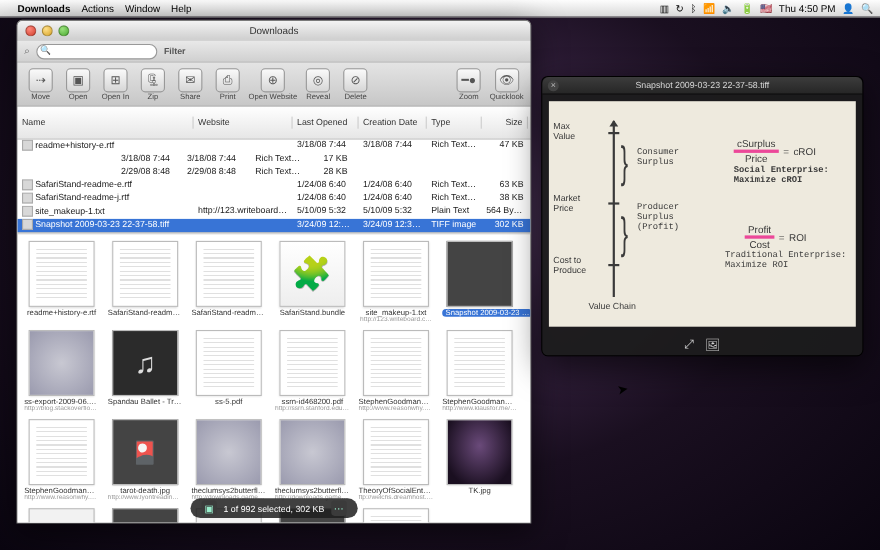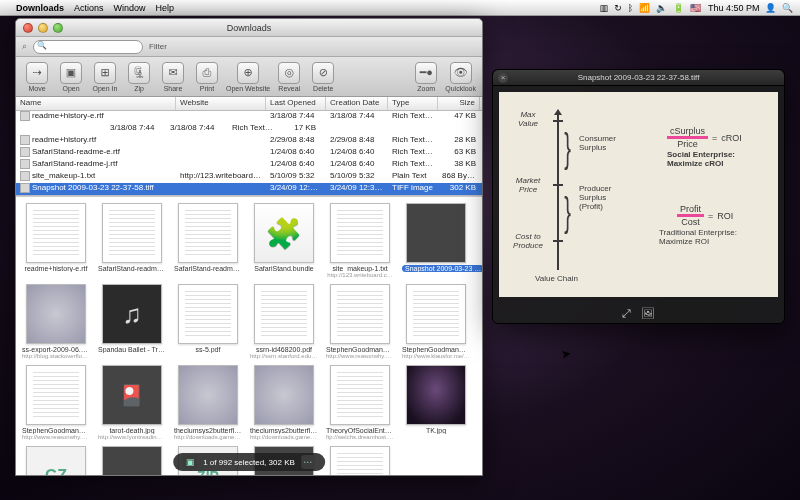--- a/index.html
+++ b/index.html
@@ -17,28 +17,28 @@
 .tlights { position: absolute; top: 4px; left: 7px; display: flex; gap: 5px; }
 .tlights div { width: 10px; height: 10px; border-radius: 50%; border: 1px solid rgba(0,0,0,.25); }
 .tlights .r { background: radial-gradient(circle at 35% 30%, #ff8a7d, #d1402e); }
 .tlights .y { background: radial-gradient(circle at 35% 30%, #ffe08a, #d7a429); }
 .tlights .g { background: radial-gradient(circle at 35% 30%, #9be27d, #4caa33); }
 .titlebar { height: 18px; text-align: center; font-size: 9px; line-height: 18px; color: #333; background: linear-gradient(#f3f3f3,#cfcfcf); border-radius: 5px 5px 0 0; border-bottom: 1px solid #aaa; }
 
 .filterrow { height: 20px; display: flex; align-items: center; gap: 6px; padding: 0 6px; background: linear-gradient(#e9e9e9,#d0d0d0); border-bottom: 1px solid #aaa; }
 .searchbox { background: #fff; border: 1px solid #999; border-radius: 9px; height: 14px; width: 110px; font-size: 8px; padding: 0 14px 0 16px; position: relative; }
 .searchbox::before { content: "\1F50D"; position: absolute; left: 3px; top: 0; font-size: 8px; color: #888; }
-.filterlabel { font-size: 8px; color: #555; }
+.filterlabel { font-size: 8px; color: #555; font-weight: bold; }
 
 .toolbar { height: 40px; background: linear-gradient(#e4e4e4,#c7c7c7); border-bottom: 1px solid #9a9a9a; display: flex; align-items: center; padding: 0 6px; gap: 4px; }
 .tbtn { display: flex; flex-direction: column; align-items: center; gap: 1px; font-size: 7px; color: #444; min-width: 30px; }
 .tbtn .ic { width: 22px; height: 22px; background: linear-gradient(#fafafa,#d6d6d6); border: 1px solid #999; border-radius: 4px; display: flex; align-items: center; justify-content: center; font-size: 11px; color: #555; }
 .toolbar .spacer { flex: 1; }
 
-.listhead { height: 14px; display: flex; font-size: 8px; background: linear-gradient(#fff,#e6e6e6); border-bottom: 1px solid #bbb; color: #333; }
+.listhead { height: 30px; display: flex; font-size: 8px; background: linear-gradient(#fff,#e6e6e6); border-bottom: 1px solid #bbb; color: #333; align-items: center; }
 .listhead div { border-right: 1px solid #ccc; padding: 1px 4px; overflow: hidden; white-space: nowrap; }
 .col-name { width: 160px; } .col-web { width: 90px; } .col-open { width: 60px; } .col-date { width: 62px; } .col-type { width: 50px; } .col-size { width: 42px; text-align: right; }
 
 .listbody { background: #fff; border-bottom: 1px solid #bbb; }
 .listrow { height: 12px; display: flex; font-size: 8px; color: #222; }
 .listrow div { padding: 0 4px; overflow: hidden; white-space: nowrap; text-overflow: ellipsis; }
 .listrow.sel { background: #3874d6; color: #fff; }
 .listrow .icon { width: 10px; height: 10px; display: inline-block; margin-right: 2px; background: #d8d8d8; border: 1px solid #aaa; vertical-align: middle; }
 
 .iconview { flex: 1; background: #fff; border-top: 1px solid #ccc; overflow: hidden; padding: 6px 6px; display: flex; flex-wrap: wrap; align-content: flex-start; gap: 6px 8px; position: relative; }
@@ -63,23 +63,23 @@
 .ql { position: absolute; top: 69px; left: 492px; width: 293px; height: 255px; background: rgba(28,28,28,.92); border: 1px solid #000; border-radius: 6px; box-shadow: 0 10px 30px rgba(0,0,0,.6); display: flex; flex-direction: column; }
 .ql .head { height: 16px; font-size: 8px; color: #d8d8d8; text-align: center; line-height: 16px; border-bottom: 1px solid #000; background: linear-gradient(#3c3c3c,#262626); border-radius: 6px 6px 0 0; position: relative; }
 .ql .close { position: absolute; left: 5px; top: 3px; width: 10px; height: 10px; border-radius: 50%; background: #444; color: #bbb; font-size: 8px; line-height: 10px; text-align: center; }
 .ql .body { flex: 1; margin: 6px; background: #eeeade; display: flex; align-items: center; justify-content: center; }
 .ql .foot { height: 20px; display: flex; align-items: center; justify-content: center; gap: 10px; color: #ccc; font-size: 11px; }
 
 
 .diag { width: 100%; height: 100%; position: relative; font-family: Georgia, serif; color: #3a3a3a; font-size: 8px; }
 .diag .axis { position: absolute; left: 58px; top: 18px; width: 2px; height: 160px; background: #3a3a3a; }
 .diag .axis::before { content: ""; position: absolute; top: -5px; left: -3px; border: 4px solid transparent; border-bottom: 6px solid #3a3a3a; }
-.diag .lab { position: absolute; text-align: center; width: 50px; font-style: italic; }
+.diag .lab { position: absolute; text-align: left; width: 50px; }
 .diag .brace { position: absolute; font-size: 40px; line-height: 40px; color: #3a3a3a; transform: scaleX(.5); }
-.diag .rt { position: absolute; font-size: 8px; }
+.diag .rt { position: absolute; font-size: 8px; font-family: Liberation Mono, monospace; }
 .diag .frac { display: inline-block; text-align: center; vertical-align: middle; }
 .diag .frac .n { border-bottom: 3px solid #ec4899; padding: 0 3px; }
 .diag .eq { position: absolute; display: flex; align-items: center; gap: 4px; font-size: 9px; }
 .diag .bold { font-weight: bold; }
 
 .cursor { position: absolute; left: 561px; top: 347px; font-size: 12px; color: #000; transform: rotate(-10deg); }
 </style>
 </head>
 <body>
 
@@ -185,21 +185,20 @@
         <div class="col-size">47 KB</div>
       </div>
       <div class="listrow">
         <div class="col-web"></div>
         <div class="col-open">3/18/08 7:44</div>
         <div class="col-date">3/18/08 7:44</div>
         <div class="col-type">Rich Text …</div>
         <div class="col-size">17 KB</div>
       </div>
       <div class="listrow">
-        <div class="col-name"><span class="icon"></span>readme+history.rtf</div>
         <div class="col-web"></div>
         <div class="col-open">2/29/08 8:48</div>
         <div class="col-date">2/29/08 8:48</div>
         <div class="col-type">Rich Text …</div>
         <div class="col-size">28 KB</div>
       </div>
       <div class="listrow">
         <div class="col-name"><span class="icon"></span>SafariStand-readme-e.rtf</div>
         <div class="col-web"></div>
         <div class="col-open">1/24/08 6:40</div>
@@ -214,21 +213,21 @@
         <div class="col-date">1/24/08 6:40</div>
         <div class="col-type">Rich Text …</div>
         <div class="col-size">38 KB</div>
       </div>
       <div class="listrow">
         <div class="col-name"><span class="icon"></span>site_makeup-1.txt</div>
         <div class="col-web">http://123.writeboard.com/…</div>
         <div class="col-open">5/10/09 5:32</div>
         <div class="col-date">5/10/09 5:32</div>
         <div class="col-type">Plain Text</div>
-        <div class="col-size">868 Bytes</div>
+        <div class="col-size">564 Bytes</div>
       </div>
       <div class="listrow sel">
         <div class="col-name"><span class="icon"></span>Snapshot 2009-03-23 22-37-58.tiff</div>
         <div class="col-web"></div>
         <div class="col-open">3/24/09 12:3…</div>
         <div class="col-date">3/24/09 12:3…</div>
         <div class="col-type">TIFF image</div>
         <div class="col-size">302 KB</div>
       </div>
     </div>

